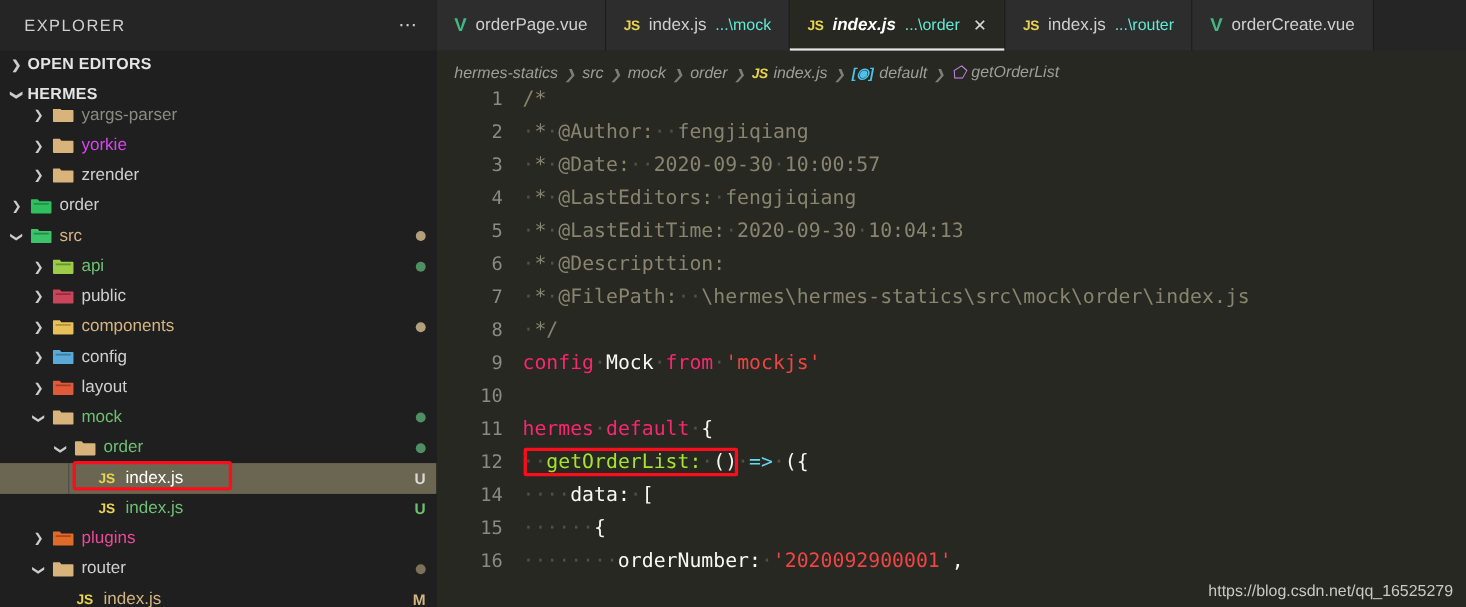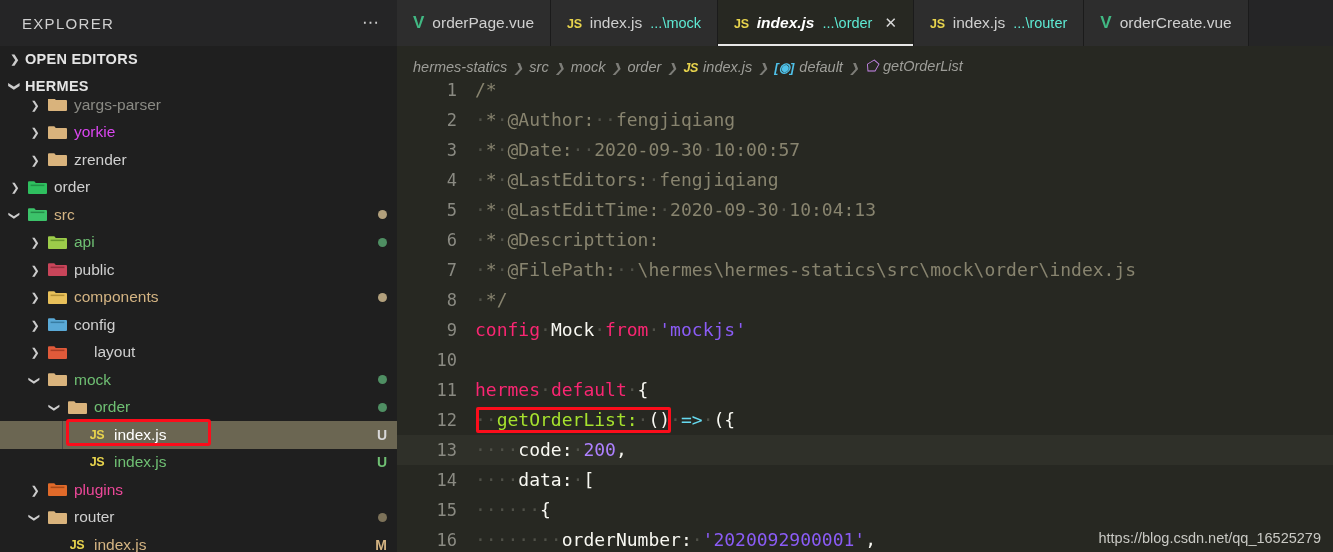--- a/index.html
+++ b/index.html
@@ -110,21 +110,21 @@
   .cline { display: flex; height: 30px; align-items: center; position: relative; }
   .cline.current { background: #2f3029; }
   .lnum {
     width: 78px; flex: 0 0 78px; text-align: right; padding-right: 18px;
     color: #8a8a82; font-size: 17px;
   }
   .ctext { flex: 1 1 auto; white-space: pre; position: relative; }
   .ws { color: #4f5048; }
   .c-comment { color: #88846f; }
   .c-key     { color: #f92672; }
-  .c-str     { color: #8b5cf6; }
+  .c-str     { color: #ef4444; }
   .c-num     { color: #ae81ff; }
   .c-fn      { color: #a6e22e; }
   .c-plain   { color: #f8f8f2; }
   .c-arrow   { color: #66d9ef; }
   .c-prop    { color: #f8f8f2; }
 
   #code-red-box {
     position: absolute; left: 79px; top: 3px;
     width: 195px; height: 26px;
     border: 3px solid #fc0d1b; border-radius: 2px;
@@ -262,21 +262,21 @@
         </div>
         <div class="row">
           <span class="indent" style="width: 25px;"></span>
           <span class="twisty collapsed"></span>
           <span class="ficon">
             <svg width="19" height="15" viewBox="0 0 19 15">
               <path d="M0 2.2a1 1 0 0 1 1-1h5.3l1.5 1.7H18a1 1 0 0 1 1 1v9.1a1 1 0 0 1-1 1H1a1 1 0 0 1-1-1z" fill="#e05a3a"></path>
               <path d="M2.6 4.6h13.8v1.5H2.6z" fill="#7a2512" opacity=".55"></path>
             </svg>
           </span>
-          <span class="lbl" style="color: rgb(207, 207, 207); margin-left: 20px;">layout</span>
+          <span class="lbl" style="color: rgb(207, 207, 207);">layout</span>
         </div>
         <div class="row">
           <span class="indent" style="width: 25px;"></span>
           <span class="twisty expanded"></span>
           <span class="ficon">
             <svg width="19" height="15" viewBox="0 0 19 15">
               <path d="M0 2.2a1 1 0 0 1 1-1h5.3l1.5 1.7H18a1 1 0 0 1 1 1v9.1a1 1 0 0 1-1 1H1a1 1 0 0 1-1-1z" fill="#d9b37c"></path>
             </svg>
           </span>
           <span class="lbl" style="color: rgb(111, 191, 115);">mock</span>
@@ -453,24 +453,20 @@
           <span class="ctext"></span>
         </div>
         <div class="cline">
           <span class="lnum">11</span>
           <span class="ctext"><span class="c-key">hermes</span><span class="ws">·</span><span class="c-key">default</span><span class="ws">·</span><span class="c-plain">{</span></span>
         </div>
         <div class="cline">
           <span class="lnum">12</span>
           <span class="ctext"><span class="ws">··</span><span class="c-fn">getOrderList:</span><span class="ws">·</span><span class="c-plain">()</span><span class="ws">·</span><span class="c-arrow">=&gt;</span><span class="ws">·</span><span class="c-plain">({</span></span>
         </div>
-        <div class="cline current">
-          <span class="lnum">13</span>
-          <span class="ctext"><span class="ws">····</span><span class="c-prop">code:</span><span class="ws">·</span><span class="c-num">200</span><span class="c-plain">,</span></span>
-        </div>
         <div class="cline">
           <span class="lnum">14</span>
           <span class="ctext"><span class="ws">····</span><span class="c-prop">data:</span><span class="ws">·</span><span class="c-plain">[</span></span>
         </div>
         <div class="cline">
           <span class="lnum">15</span>
           <span class="ctext"><span class="ws">······</span><span class="c-plain">{</span></span>
         </div>
         <div class="cline">
           <span class="lnum">16</span>

